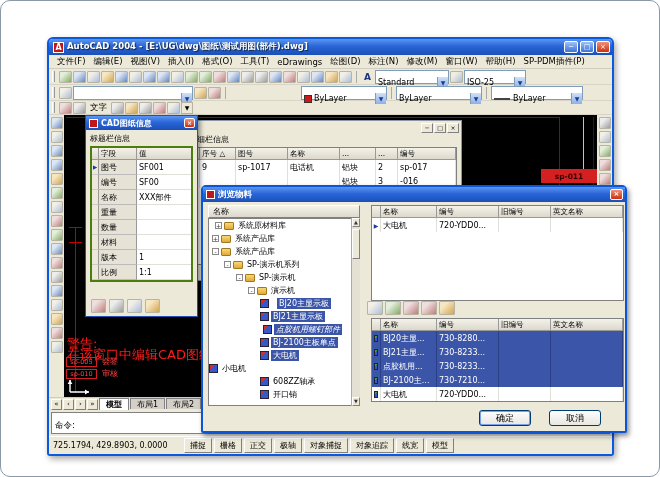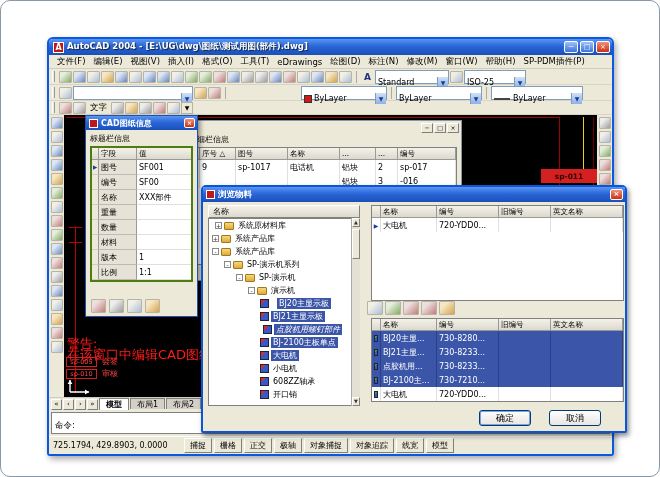--- a/index.html
+++ b/index.html
@@ -500,21 +500,21 @@
             <span class="tnlabel">点胶机用螺钉部件</span>
           </div>
           <div class="tnode sel" style="padding-left: 51px;">
             <span class="tico part"></span>
             <span class="tnlabel">BJ-2100主板单点</span>
           </div>
           <div class="tnode sel" style="padding-left: 51px;">
             <span class="tico part"></span>
             <span class="tnlabel">大电机</span>
           </div>
-          <div class="tnode" style="padding-left: 51px;">
+          <div class="tnode" style="">
             <span class="tico part"></span>
             <span class="tnlabel">小电机</span>
           </div>
           <div class="tnode" style="padding-left: 51px;">
             <span class="tico part"></span>
             <span class="tnlabel">608ZZ轴承</span>
           </div>
           <div class="tnode" style="padding-left: 51px;">
             <span class="tico part"></span>
             <span class="tnlabel">开口销</span>

